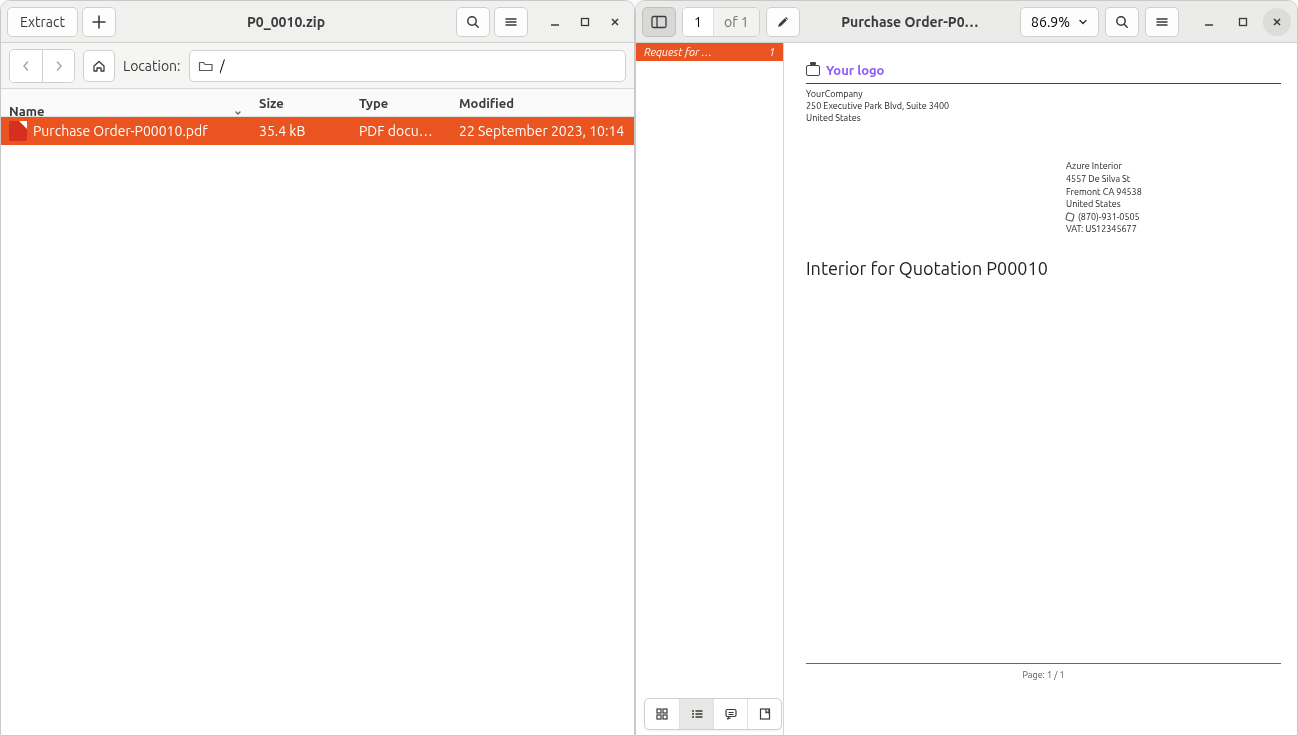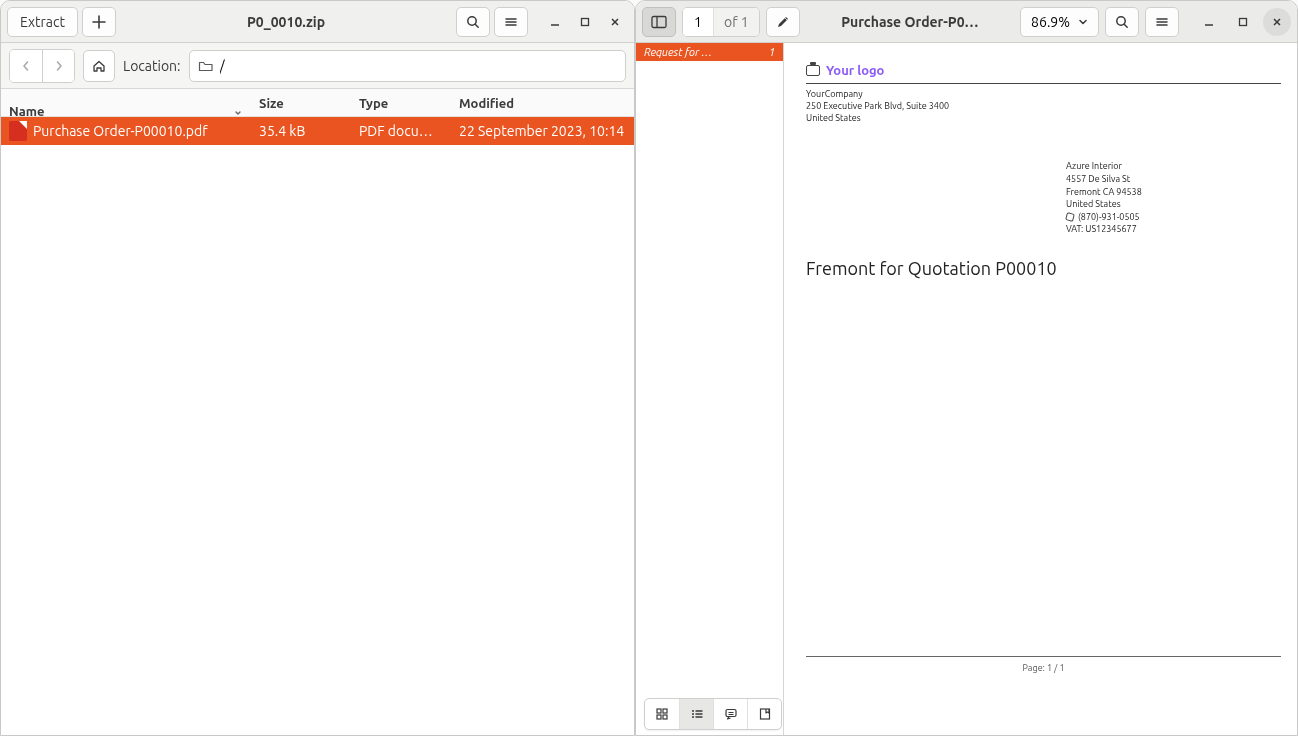--- a/index.html
+++ b/index.html
@@ -83,21 +83,21 @@
 .tbl th { font-weight: 700; padding: 3px 0; }
 .tbl th.desc { text-align: left; padding-left: 2px; }
 .tbl th.exp { text-align: center; }
 .tbl th.qty { text-align: right; padding-right: 2px; }
 .tbl thead tr { border-bottom: 1.5px solid #222; }
 .tbl tbody tr { border-bottom: 1px solid #bbb; }
 .tbl td { padding: 3px 0; }
 .tbl td.desc { text-align: left; padding-left: 2px; }
 .tbl td.exp { text-align: center; }
 .tbl td.qty { text-align: right; padding-right: 2px; }
-.page-footer { position: absolute; bottom: 48px; left: 0; right: 0; }
+.page-footer { position: absolute; bottom: 41px; left: 0; right: 0; }
 .page-footer .hr2 { height: 1px; background: #666; margin-bottom: 6px; }
 .page-footer .pf-text { text-align: center; font-size: 9px; color: #555; }
 
 svg { display: block; }
 </style>
 </head>
 <body>
 
 <div class="root">
 
@@ -272,21 +272,21 @@
             <div>4557 De Silva St</div>
             <div>Fremont CA 94538</div>
             <div>United States</div>
             <div class="phone-row">
               <span class="phone-ic"></span>
               <span>(870)-931-0505</span>
             </div>
             <div>VAT: US12345677</div>
           </div>
 
-          <div class="rfq-title">Fremont for Quotation P00010</div>
+          <div class="rfq-title">Interior for Quotation P00010</div>
 
 
           <div class="page-footer">
             <div class="hr2"></div>
             <div class="pf-text">Page: 1 / 1</div>
           </div>
         </div>
       </div>
     </div>
   </div>

